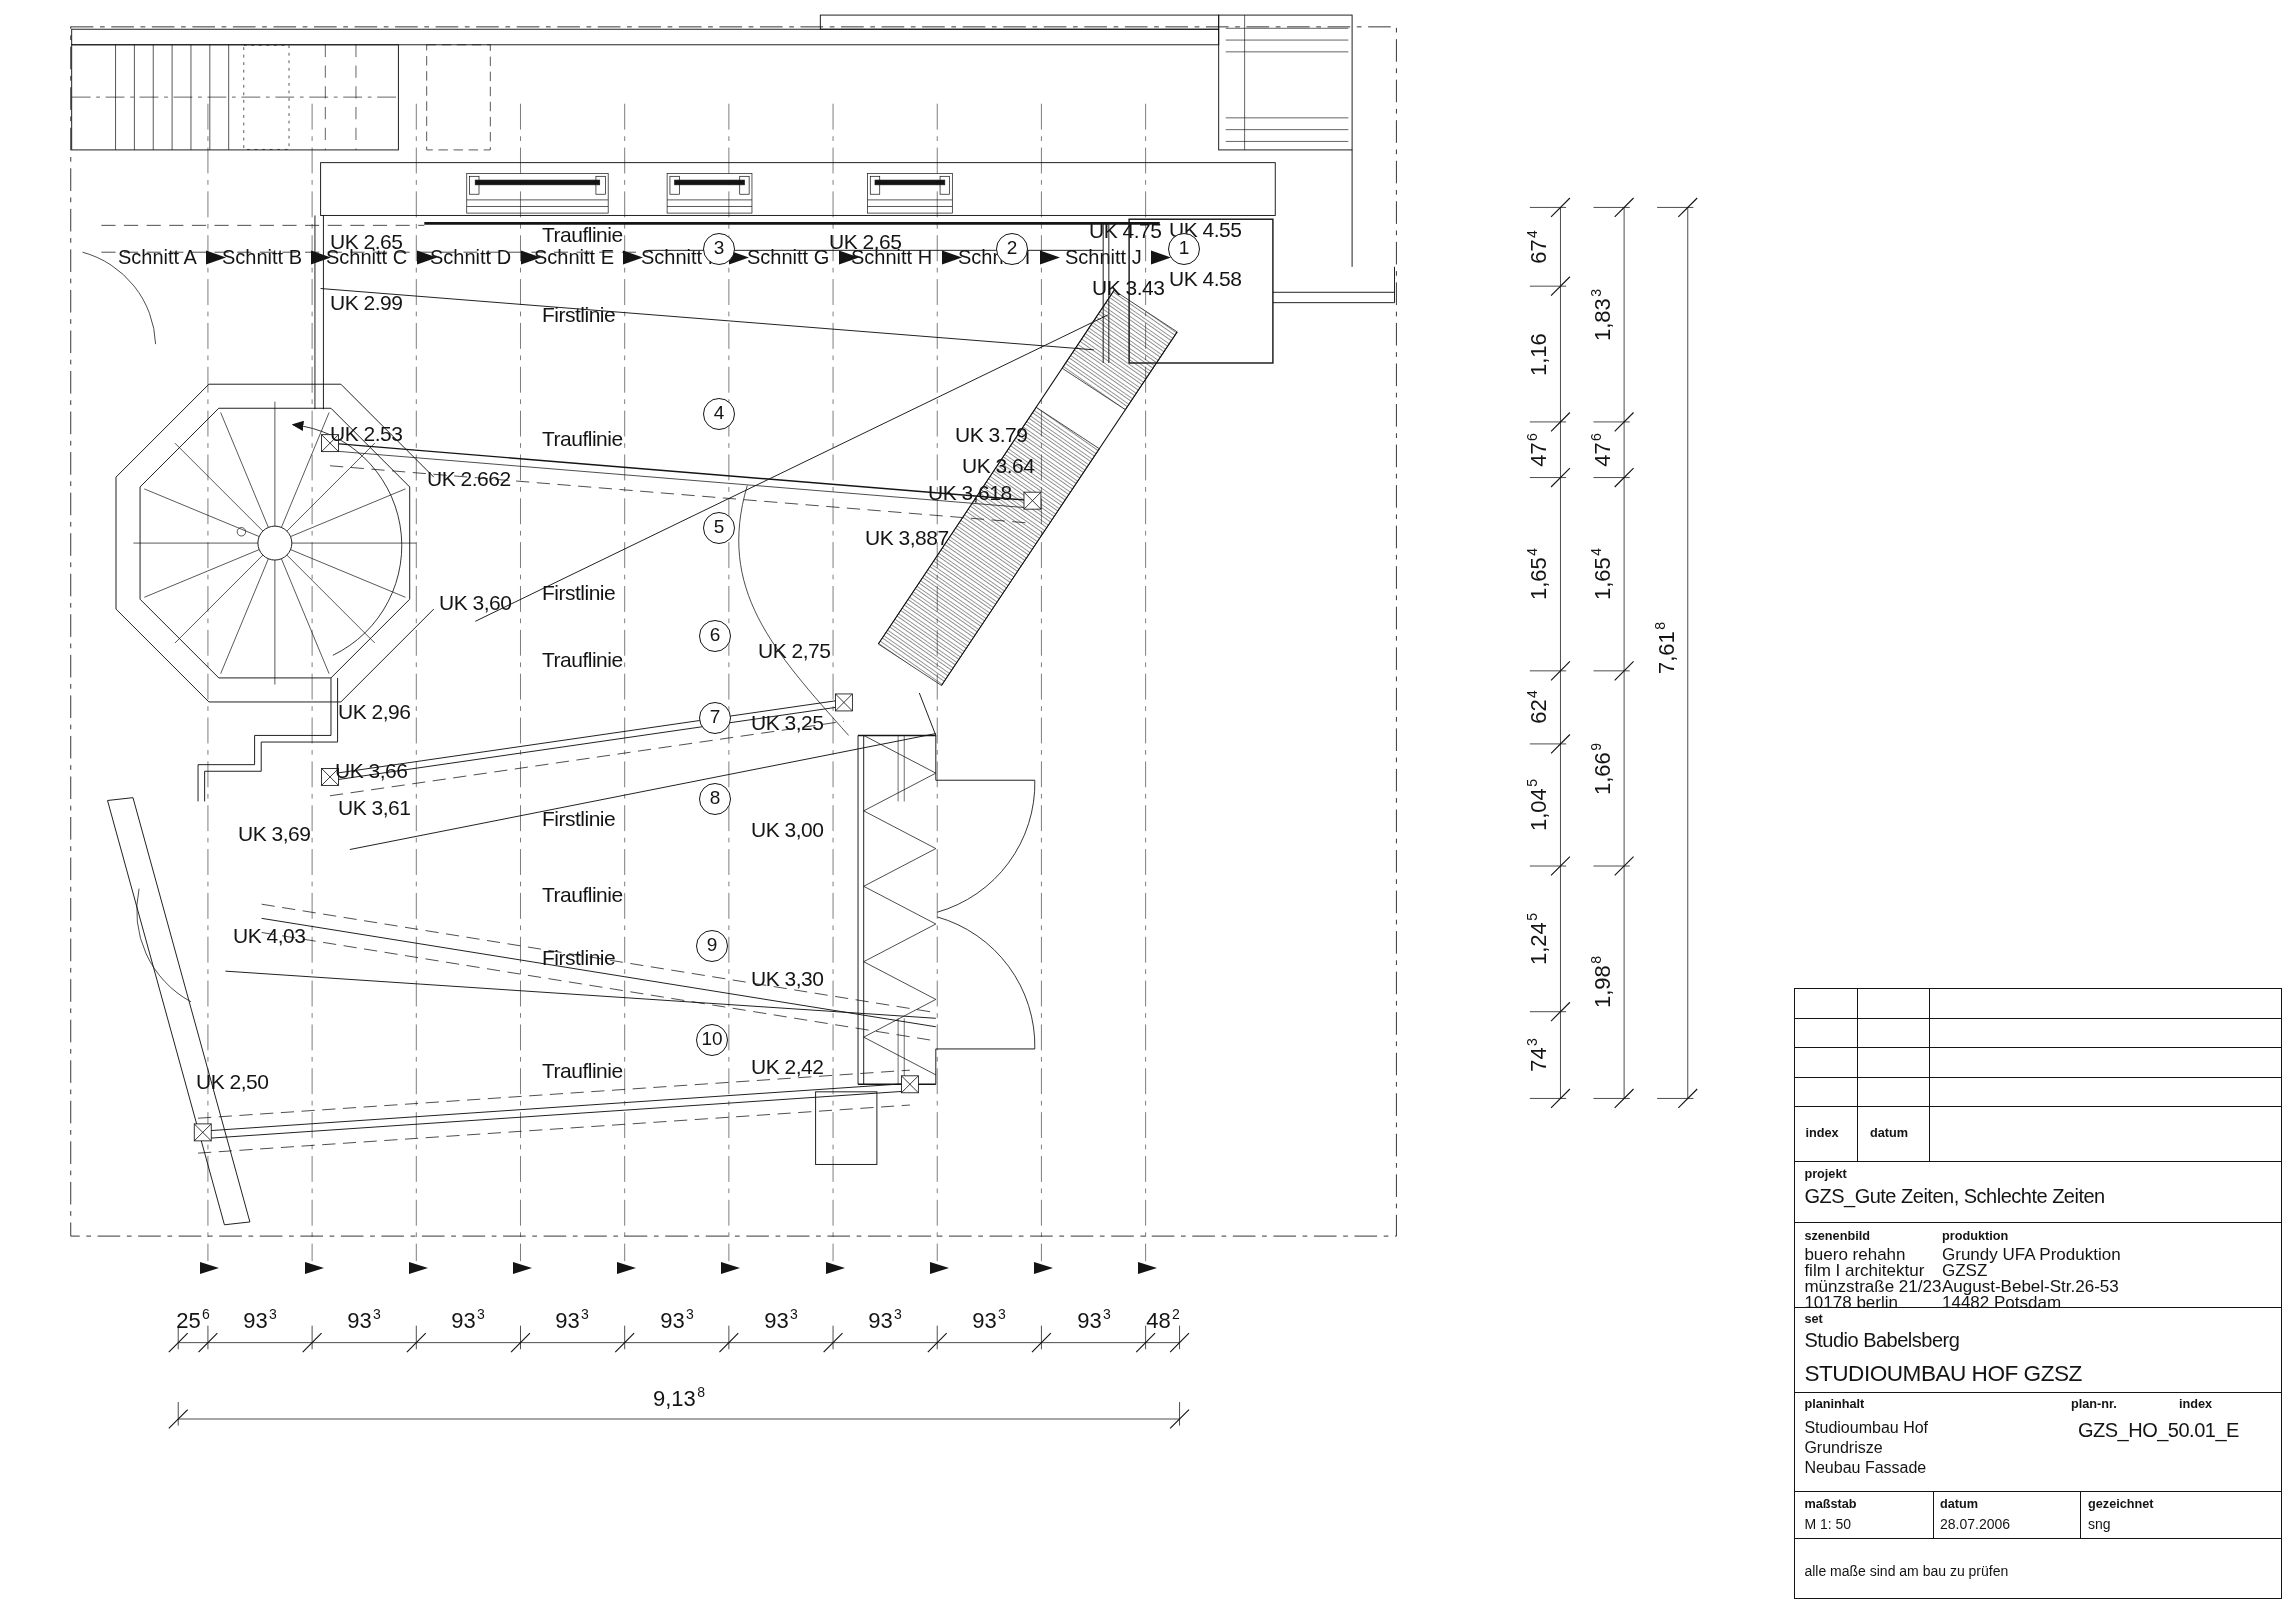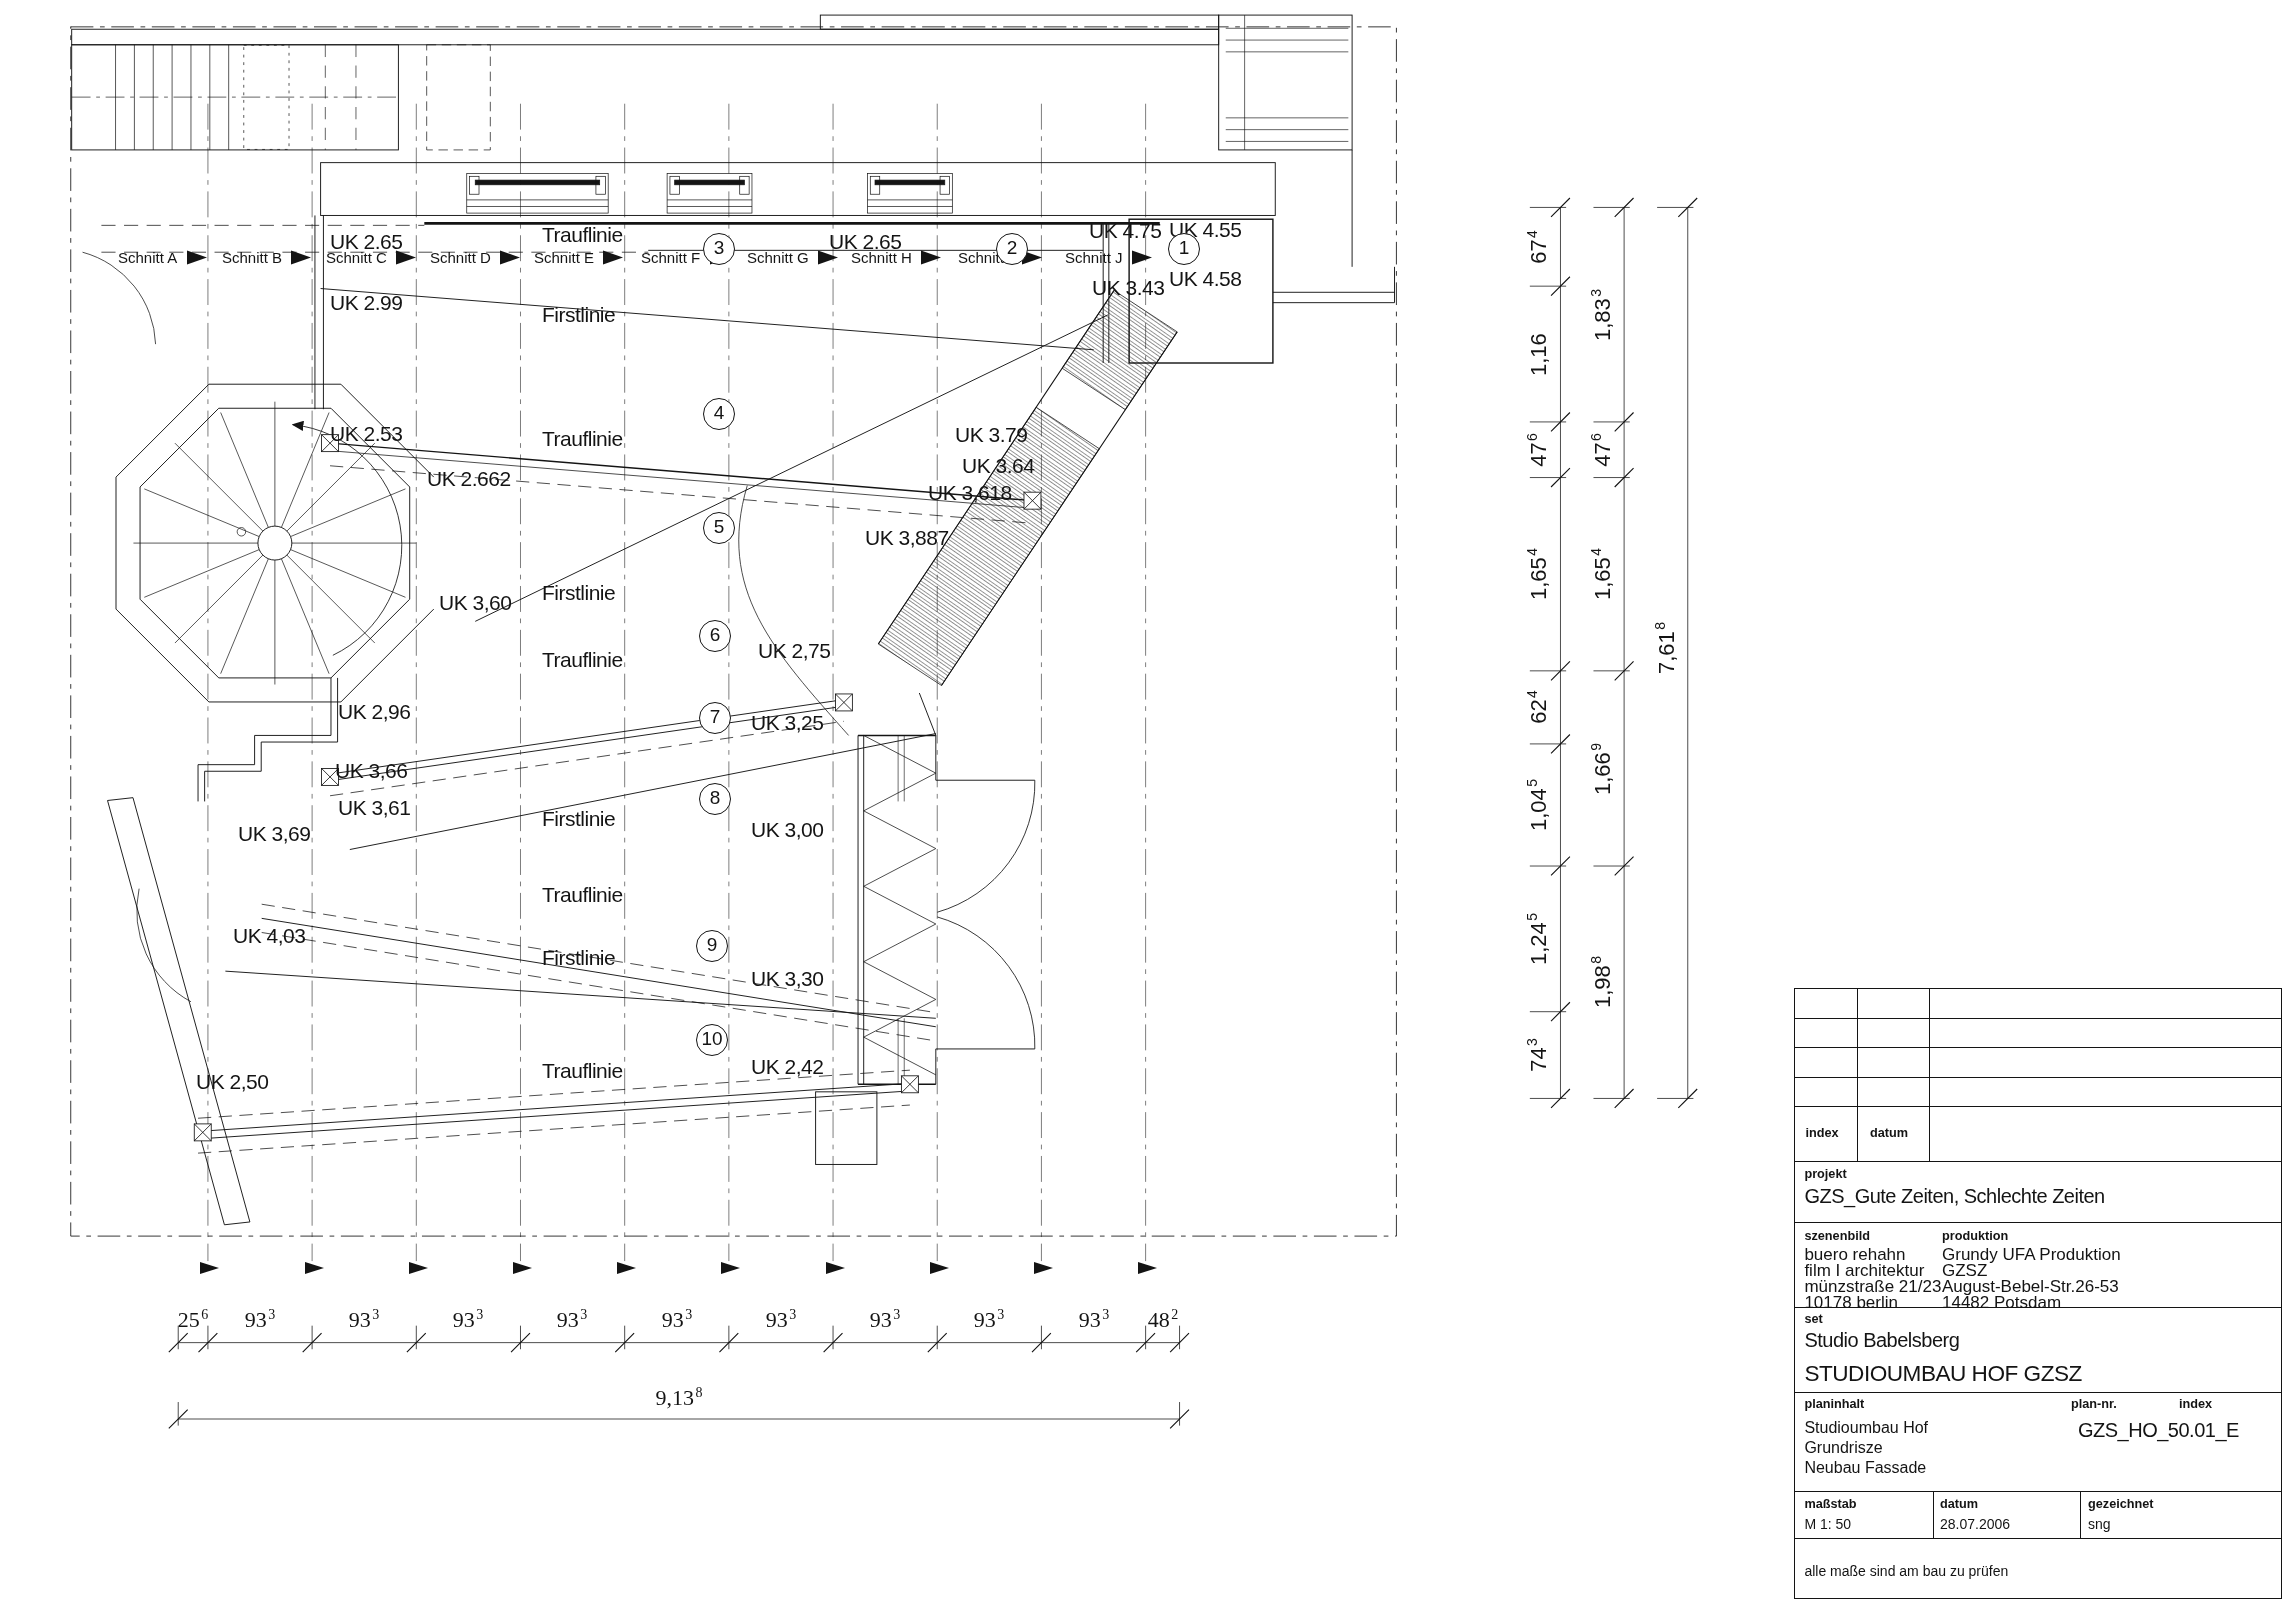--- a/index.html
+++ b/index.html
@@ -4,27 +4,27 @@
 <style>
   html,body{margin:0;padding:0;background:#e8e8e8;}
   #canvas{position:relative;width:2295px;height:1609px;background:#ffffff;overflow:hidden;
           font-family:"Liberation Sans", sans-serif;color:#141414;}
   svg{position:absolute;left:0;top:0;}
   .abs{position:absolute;white-space:nowrap;}
   .uk{font-size:21px;letter-spacing:-0.5px;transform:translateY(-50%);}
   .ll{font-size:21px;letter-spacing:-0.5px;transform:translateY(-50%);}
   .cn{width:30px;height:30px;border:1.4px solid #141414;border-radius:50%;background:#fff;
       font-size:19px;text-align:center;line-height:28px;transform:translate(-50%,-50%);}
-  .sm{font-size:15px;display:flex;align-items:center;gap:9.4px;transform:translateY(-50%);}
+  .sm{font-size:20px;display:flex;align-items:center;gap:9.4px;transform:translateY(-50%);}
   .tri{width:0;height:0;border-left:20px solid #141414;border-top:7px solid transparent;
        border-bottom:7px solid transparent;}
   .btri{position:absolute;width:0;height:0;border-left:19px solid #141414;
         border-top:6.6px solid transparent;border-bottom:6.6px solid transparent;transform:translateY(-50%);}
   .dv{font-size:22px;transform:translate(-50%,-50%) rotate(-90deg);}
-  .dh{font-size:22px;transform:translate(-50%,-50%);font-family:Liberation Serif, serif;}
+  .dh{font-size:22px;transform:translate(-50%,-50%);}
   .sup{font-size:14px;vertical-align:8.5px;margin-left:1.4px;}
   
   #tblock{position:absolute;left:1794px;top:988px;width:486px;height:609px;
           border:1.4px solid #141414;background:#fff;}
   .hl{position:absolute;left:0;width:100%;height:0;border-top:0.9px solid #141414;}
   .vl{position:absolute;top:0;width:0;border-left:0.9px solid #141414;}
   .t-small{position:absolute;font-size:12.7px;font-weight:bold;}
   .t-med{position:absolute;font-size:14px;}
   .t-addr{position:absolute;font-size:17px;line-height:16px;}
   .t-big{position:absolute;font-size:20px;letter-spacing:-0.5px;text-align:center;}

